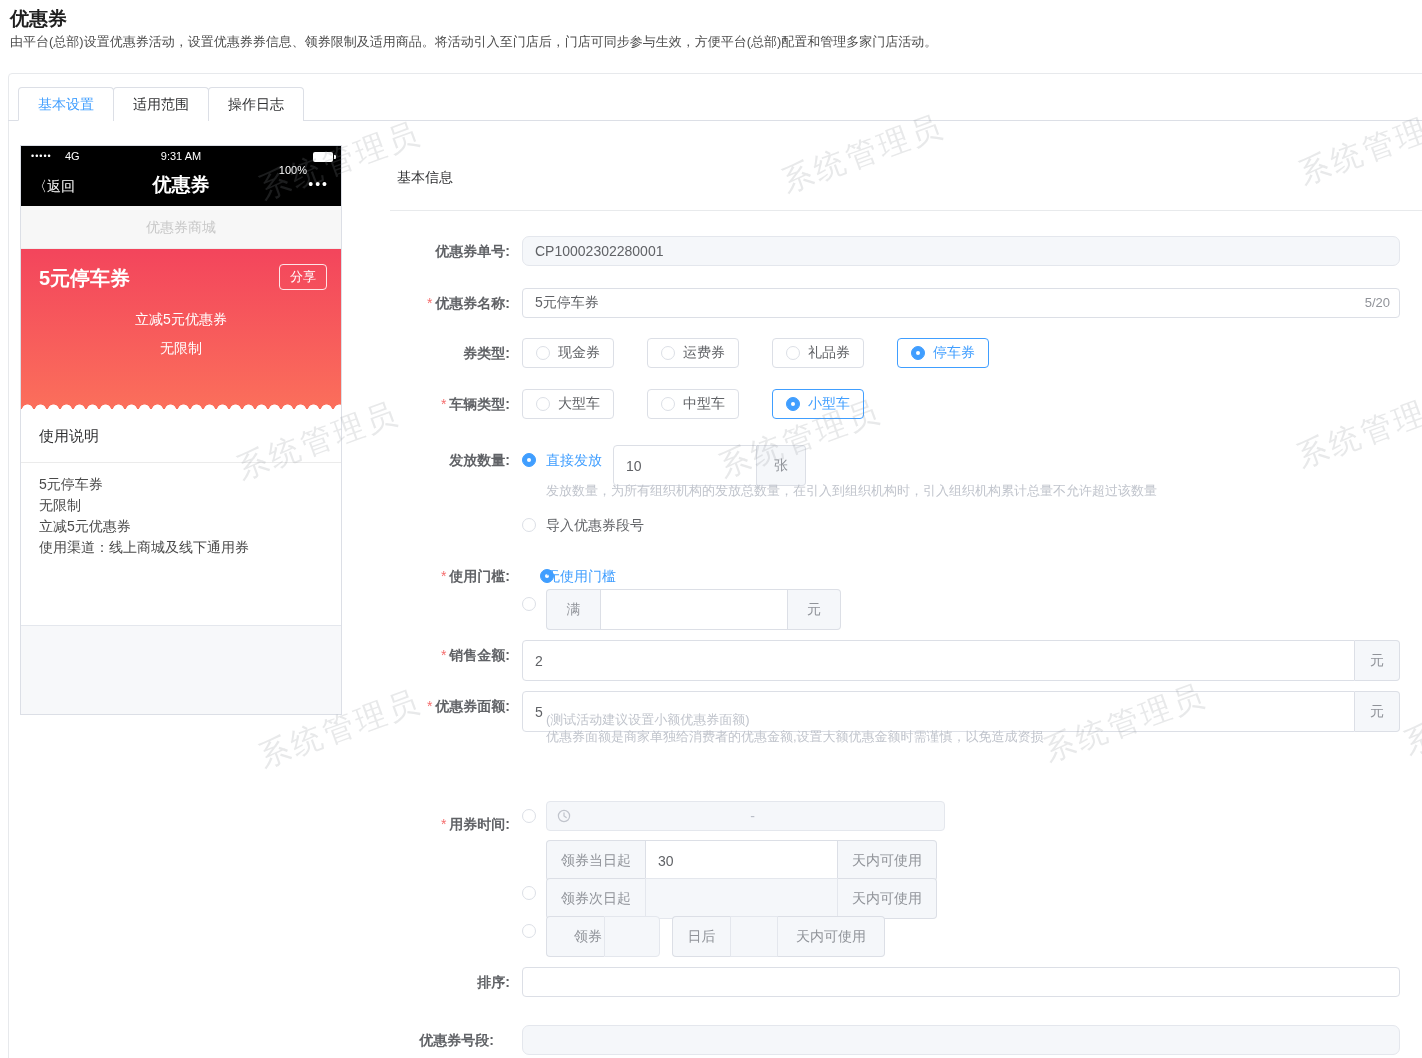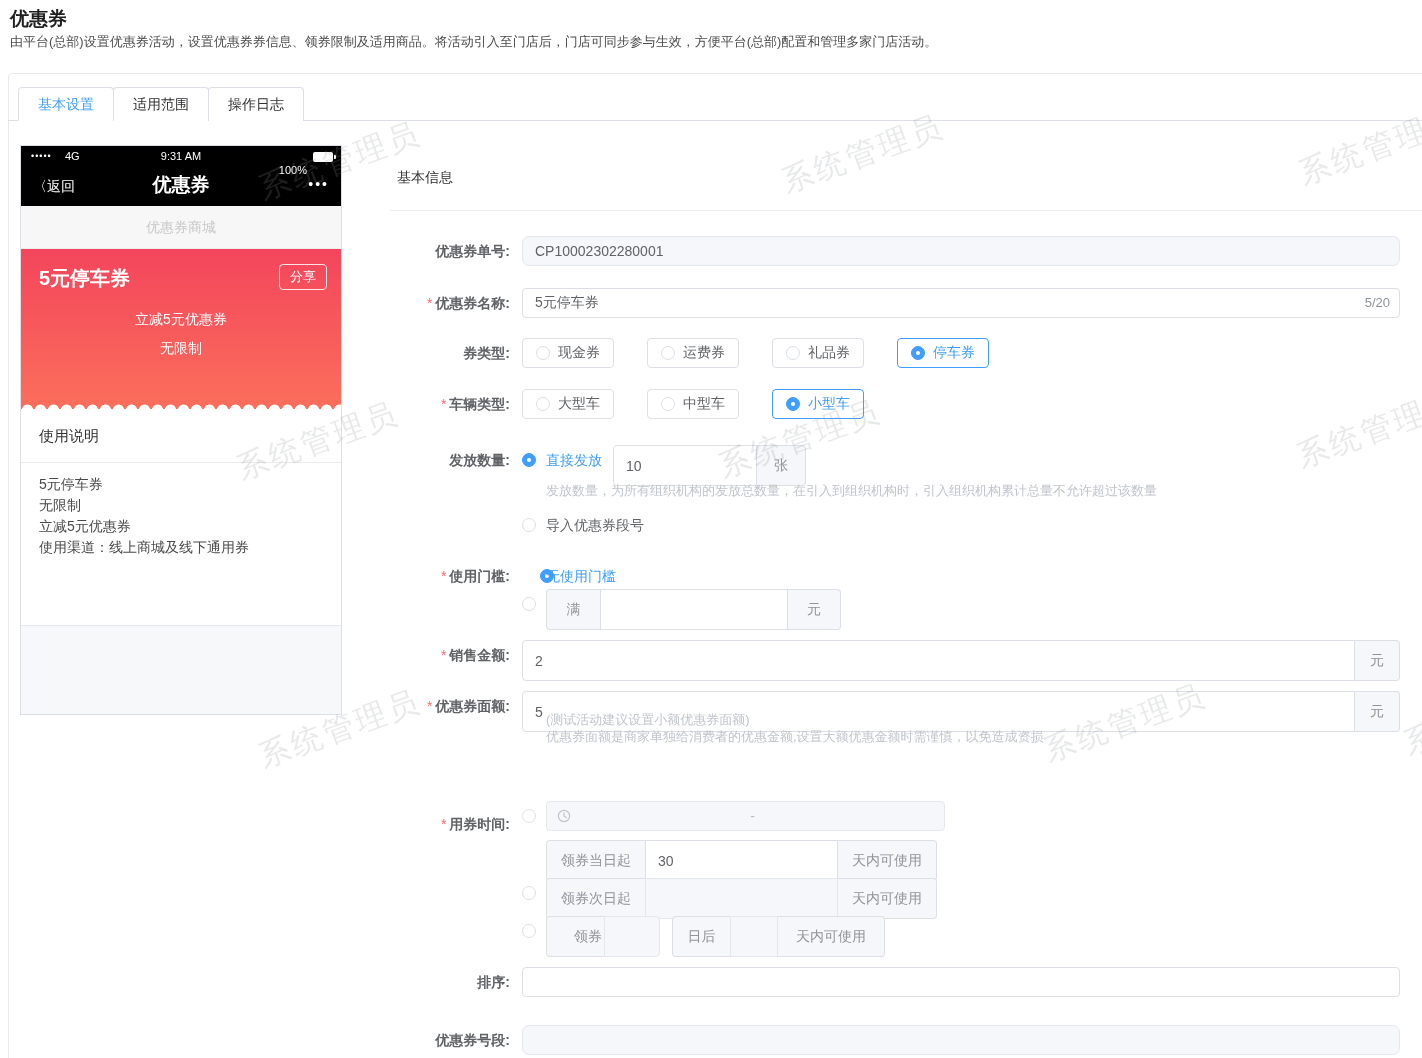--- a/index.html
+++ b/index.html
@@ -258,21 +258,21 @@
     <span class="addon last" style="width:107px;">天内可使用</span>
   </div>
 
   
   <div class="abs flabel" style="left:390px;top:967px;">排序:</div>
   <div class="abs" style="left:522px;top:967px;width:878px;height:30px;">
     <input class="inp" value="" style="">
   </div>
 
   
-  <div class="abs flabel" style="left:390px;top:1025px;">优惠券号段:</div>
+  <div class="abs flabel" style="left:374px;top:1025px;">优惠券号段:</div>
   <div class="abs" style="left:522px;top:1025px;width:878px;height:30px;">
     <input class="inp disabled" disabled="" value="" style="">
   </div>
 
   
   <div class="abs" id="wm-layer" style="left:0;top:0;width:1422px;height:1058px;z-index:40;pointer-events:none;">
       <div class="wm" style="left: 255px; top: 140px;">系统管理员</div>
       <div class="wm" style="left: 778px; top: 133px;">系统管理员</div>
       <div class="wm" style="left: 1295px; top: 125px;">系统管理员</div>
       <div class="wm" style="left: 233px; top: 420px;">系统管理员</div>

